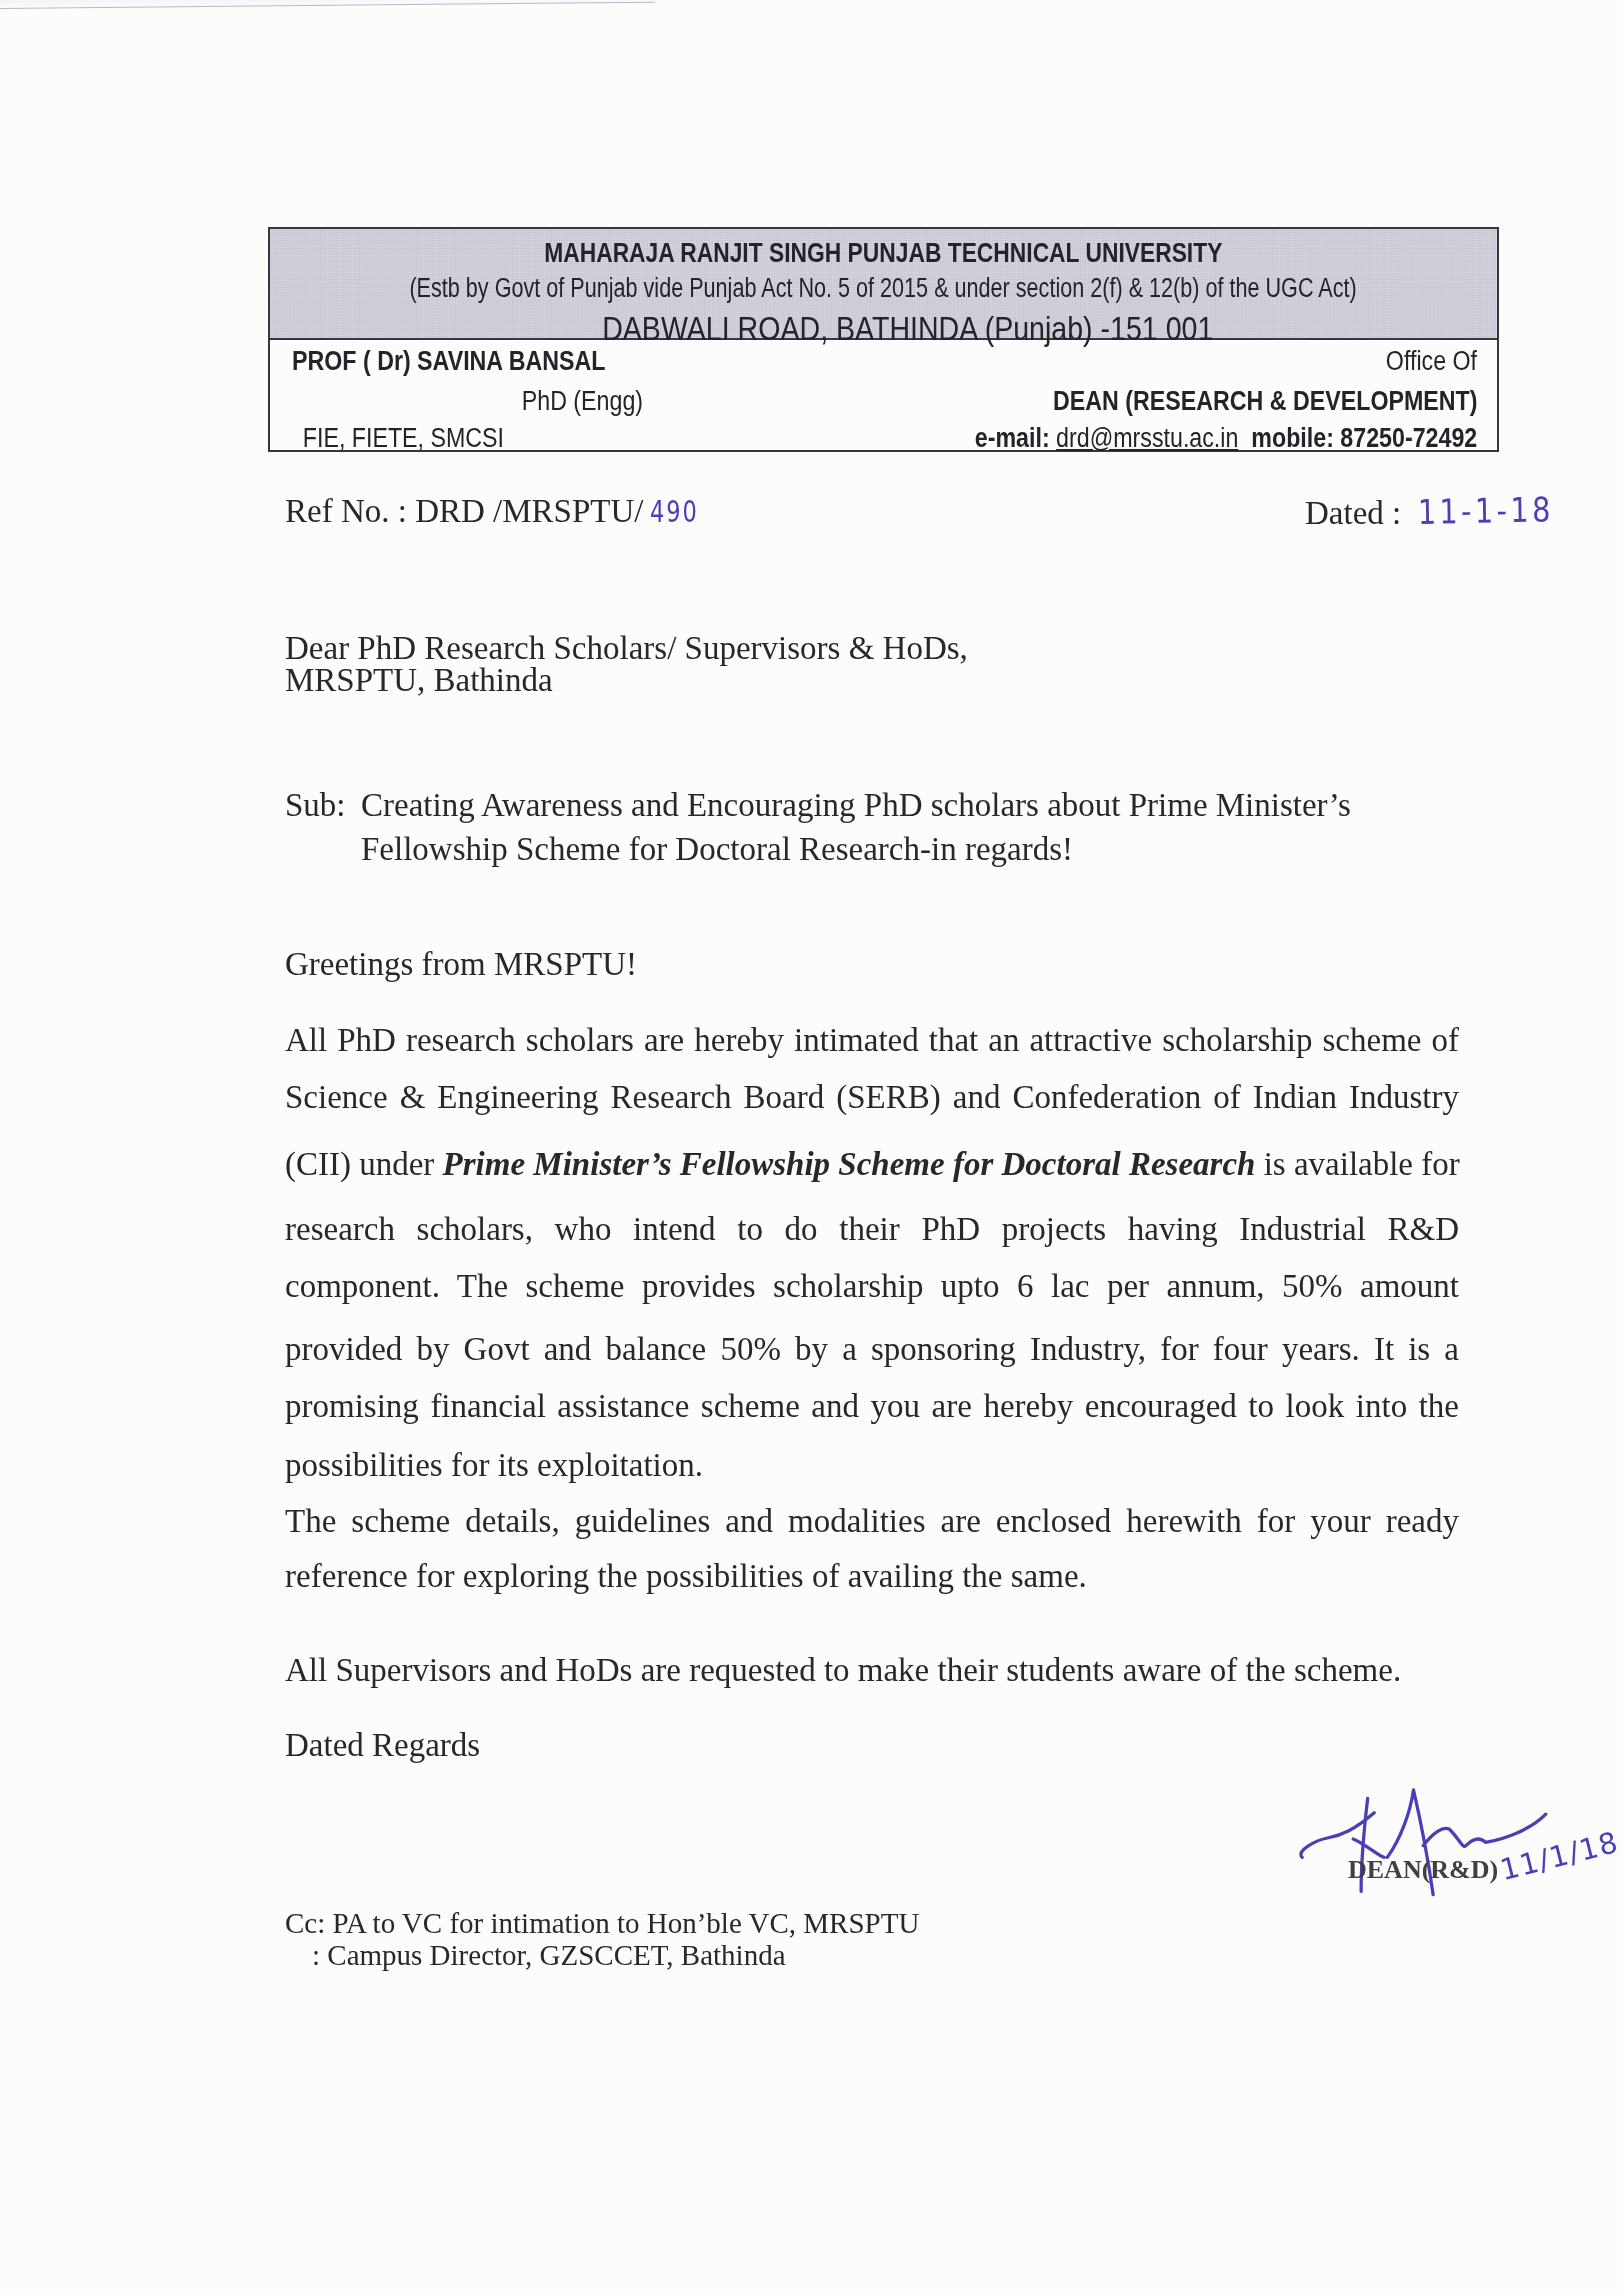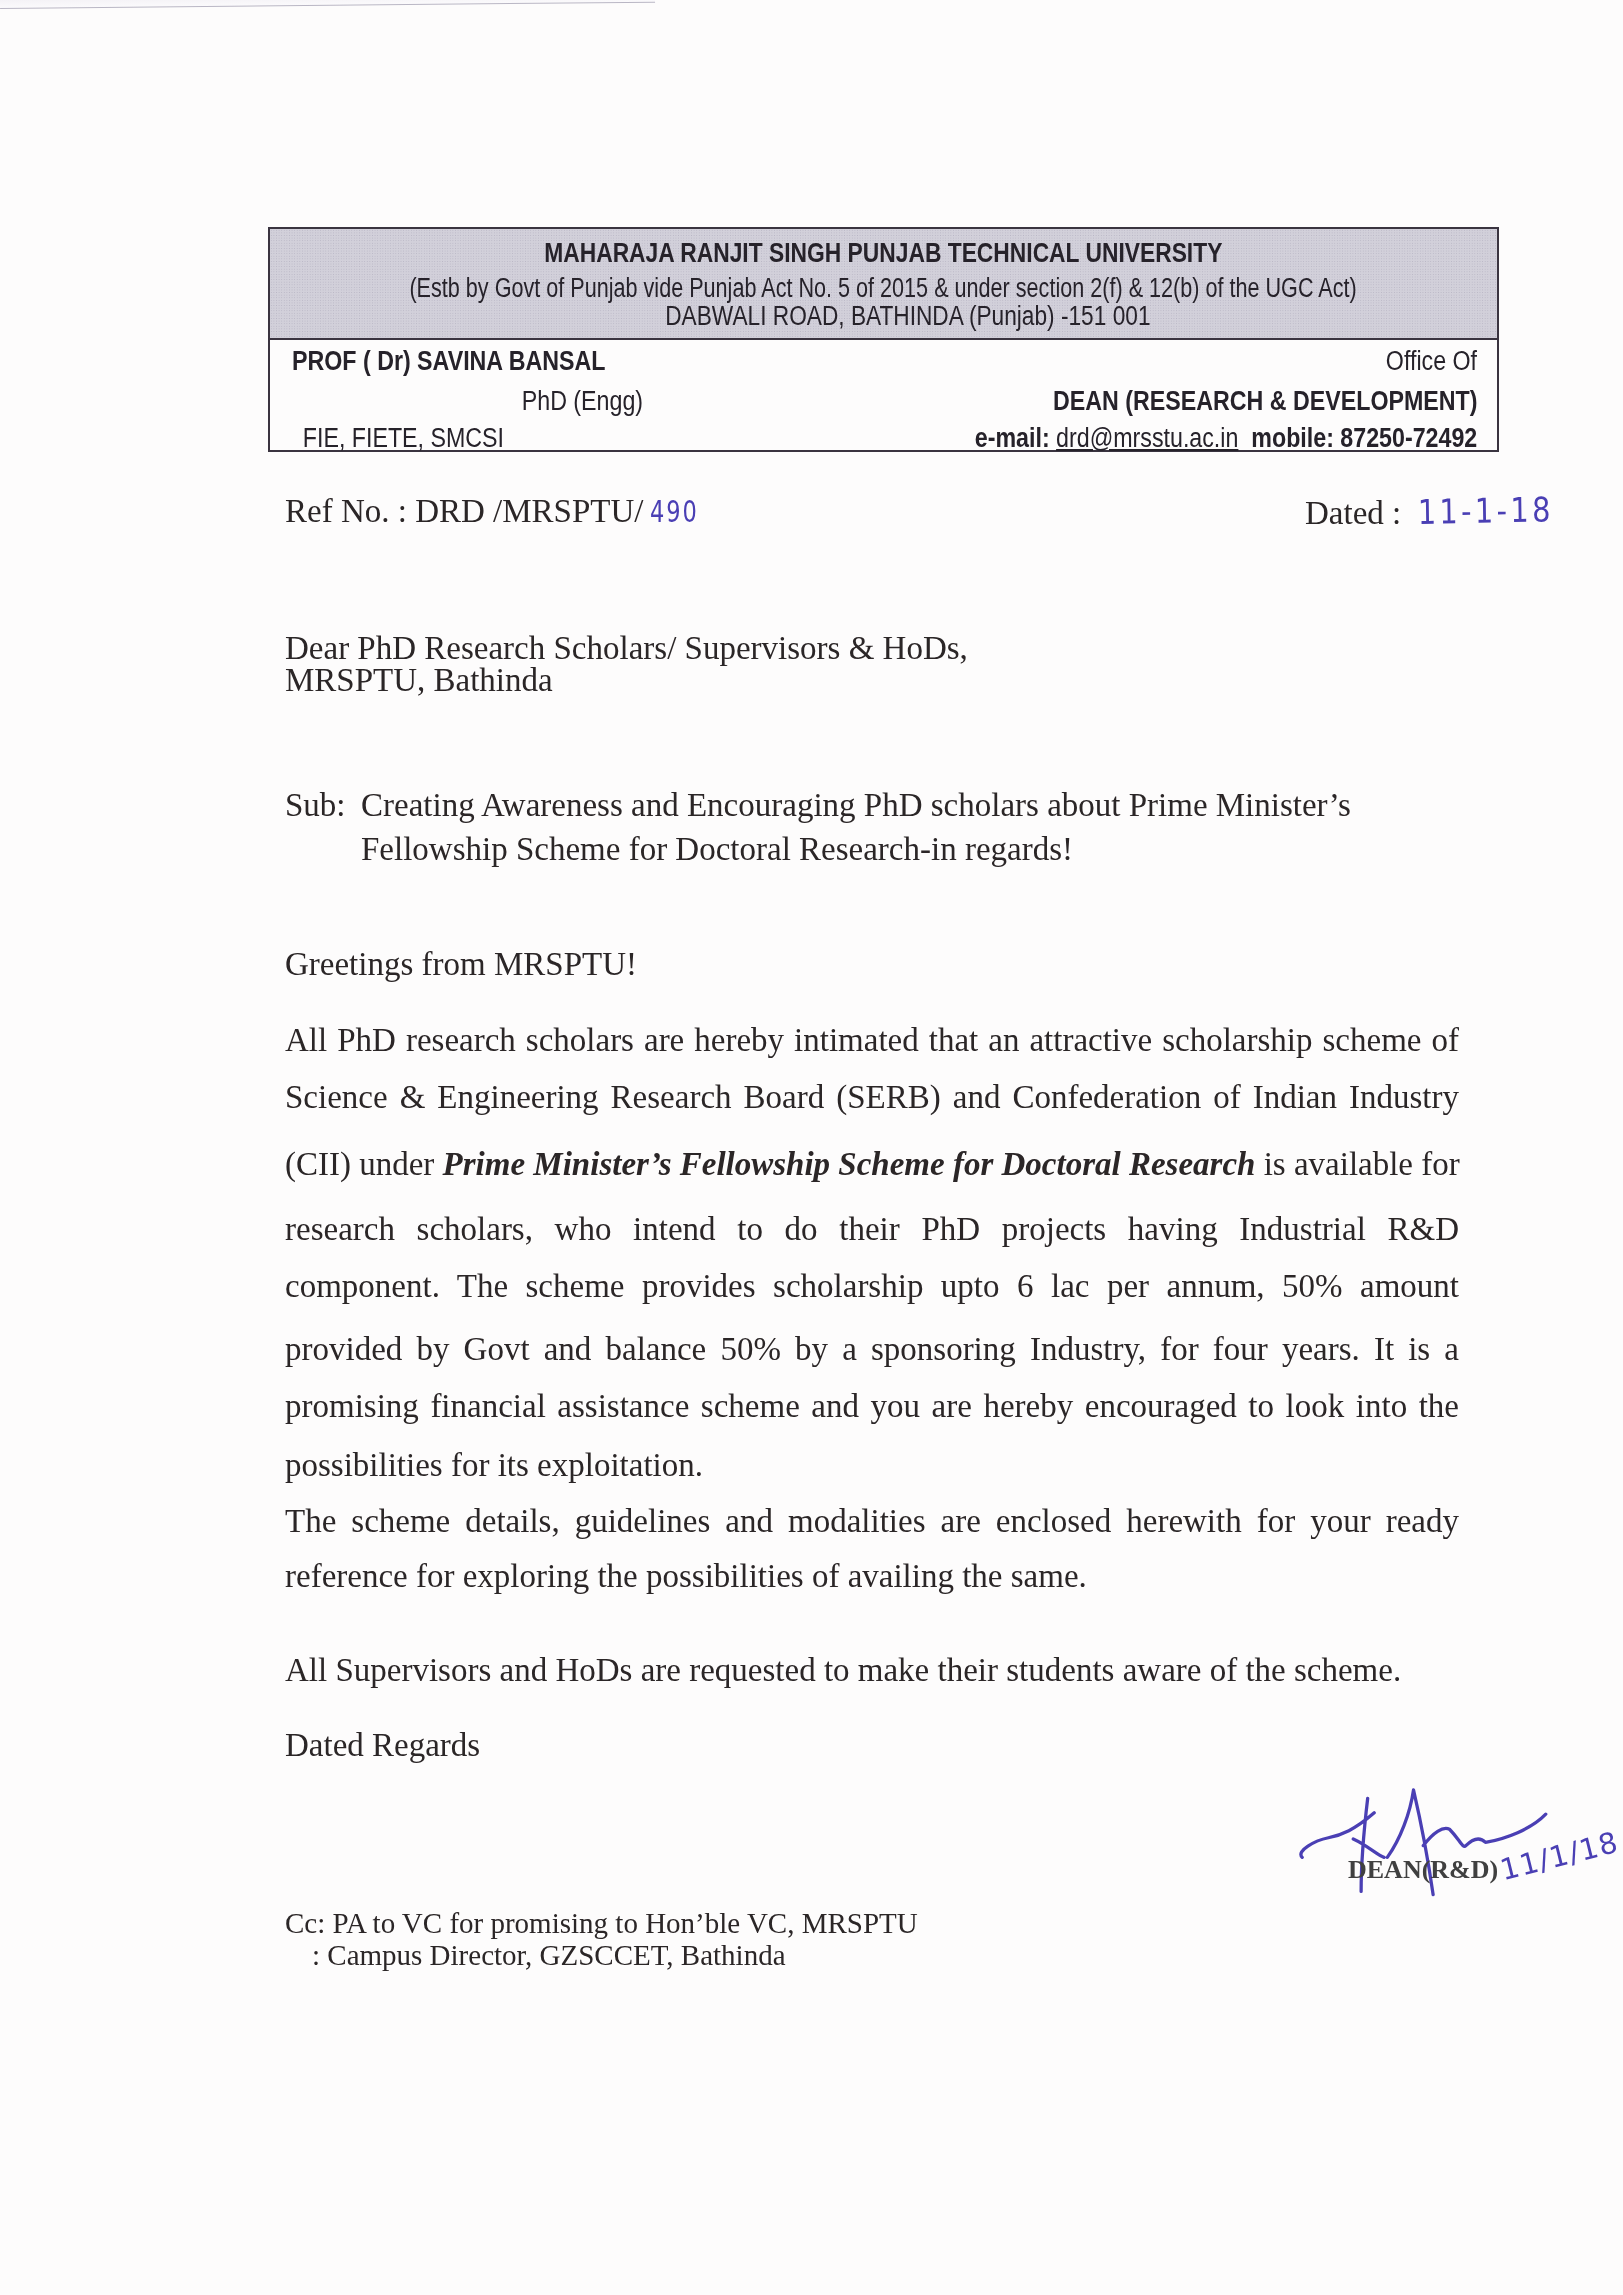--- a/index.html
+++ b/index.html
@@ -28,21 +28,21 @@
   }
   .sans { font-family: "Liberation Sans", "DejaVu Sans", sans-serif; }
   .condensed { display: inline-block; transform-origin: center; white-space: nowrap; }
   .band-line {
     position: absolute; left: 0; right: 0; text-align: center; color: #26222a;
   }
   .band-title { top: 9.2px; font-size: 27px; font-weight: bold; }
   .band-title .condensed { transform: scaleX(0.845); }
   .band-estb { top: 44px; font-size: 27px; }
   .band-estb .condensed { transform: scaleX(0.80); }
-  .band-addr { top: 72px; font-size: 27px; padding-left: 48px; }
+  .band-addr { top: 80px; font-size: 34px; padding-left: 48px; }
   .band-addr .condensed { transform: scaleX(0.84); }
 
   .lh-left, .lh-right { position: absolute; color: #26222a; }
   .lh-row { position: absolute; white-space: nowrap; font-size: 27px; }
   .lh-left .condensed { transform-origin: left center; }
   .lh-right .condensed { transform-origin: right center; }
   .prof-name { left: 21.6px; top: 117px; font-weight: bold; }
   .prof-name .condensed { transform: scaleX(0.86); }
   .prof-degree { left: 0; width: 373px; text-align: right; top: 157px; }
   .prof-degree .condensed { transform: scaleX(0.86); transform-origin: right center; }
@@ -169,15 +169,15 @@
 <div class="txt" style="left:285px;top:1729px">Dated Regards</div>
 
 <div class="sign-block">
   <svg class="signature-svg" width="275" height="131" viewBox="0 0 420 200">
     <path d="M40 138 C 30 128, 60 112, 80 108 C 100 104, 120 96, 150 70 M 140 48 C 135 90, 130 140, 130 190 M 118 110 C 140 120, 155 135, 165 138 M 170 138 C 190 110, 205 70, 210 35 C 225 100, 235 160, 240 195 M 225 120 C 240 100, 255 90, 265 95 C 280 110, 285 125, 290 120 C 300 110, 310 105, 320 115 C 350 110, 390 95, 412 72" fill="none" stroke="#4a3fb4" stroke-width="5" stroke-linecap="round" stroke-linejoin="round"></path>
   </svg>
   <div class="dean-label">DEAN(R&amp;D)</div>
   <div class="sign-date">11/1/18</div>
 </div>
 
-<div class="txt cc-1">Cc: PA to VC for promising to Hon’ble VC, MRSPTU</div>
+<div class="txt cc-1">Cc: PA to VC for intimation to Hon’ble VC, MRSPTU</div>
 <div class="txt cc-2">: Campus Director, GZSCCET, Bathinda</div>
 
 
 </body></html>

